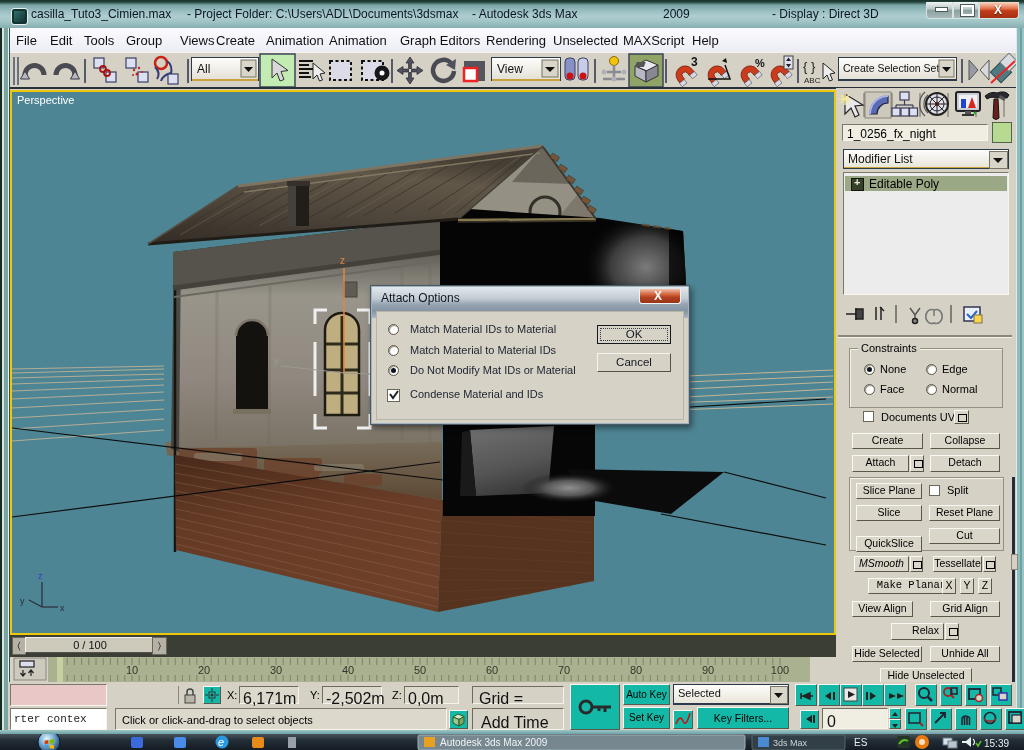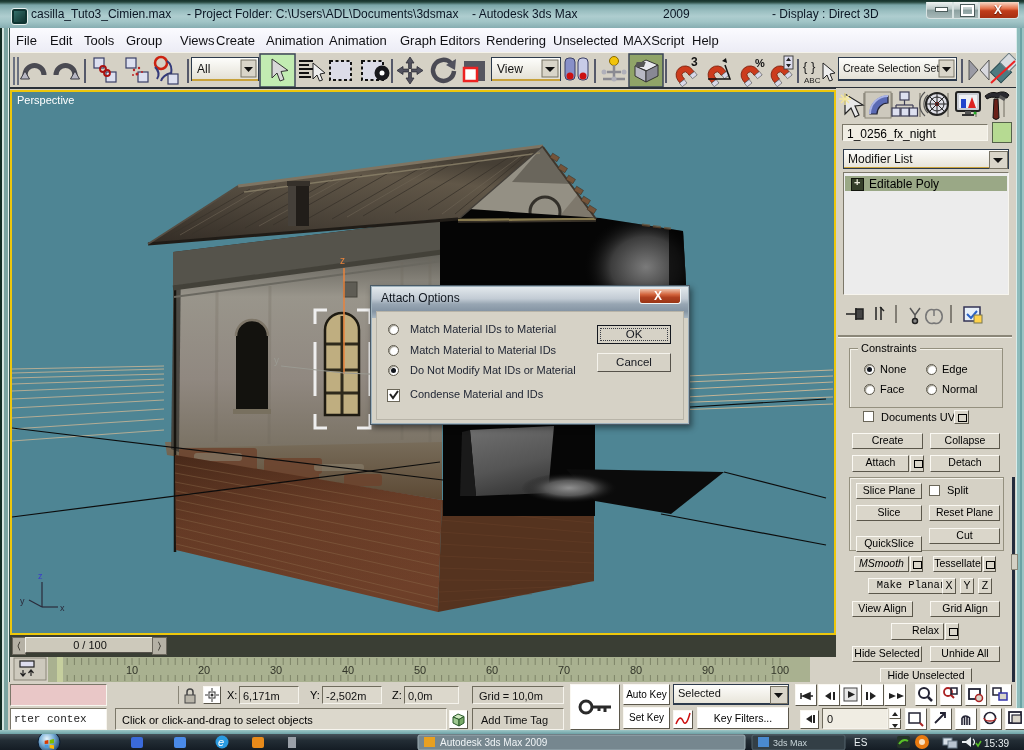--- a/index.html
+++ b/index.html
@@ -44,22 +44,22 @@
 #cmdpanel{left:836px;top:88px;width:180px;height:594px;background:#d5d1c5;font-size:11px;color:#000;}
 .pbtn{position:absolute;background:#dad6ca;border:1px solid;border-color:#faf8f2 #5b574b #5b574b #faf8f2;box-sizing:border-box;text-align:center;font-size:10.5px;color:#000;overflow:hidden;white-space:nowrap;line-height:13px;}
 .sunken{position:absolute;background:#eae6da;border:1px solid;border-color:#7b7769 #f7f5ee #f7f5ee #7b7769;box-sizing:border-box;font-size:11px;}
 .ck{position:absolute;width:11px;height:11px;background:#fff;border:1px solid #6a6658;box-sizing:border-box;}
 .grp{position:absolute;border:1px solid #94907f;box-shadow:1px 1px 0 #f4f2ea inset;}
 .ptxt{position:absolute;font-size:11px;color:#000;white-space:nowrap;}
 
 #timeslider{left:10px;top:635px;width:826px;height:22px;background:#3a3e34;}
 #trackbar{left:10px;top:657px;width:826px;height:25px;background:#d5d1c5;}
 #statusbar{left:8px;top:682px;width:1008px;height:49px;background:#d5d1c5;}
-.sfield{position:absolute;background:#dcd8cc;border:1px solid;border-color:#6f6b5d #f5f3ec #f5f3ec #6f6b5d;box-sizing:border-box;font-size:11px;color:#111;}
-.sbtn{position:absolute;background:#ffffff;border:1px solid;border-color:#faf8f2 #5b574b #5b574b #faf8f2;box-sizing:border-box;font-size:10.5px;color:#000;text-align:center;white-space:nowrap;overflow:hidden;}
+.sfield{position:absolute;background:#dcd8cc;border:1px solid;border-color:#6f6b5d #f5f3ec #f5f3ec #6f6b5d;box-sizing:border-box;font-size:16px;color:#111;}
+.sbtn{position:absolute;background:#14b8a6;border:1px solid;border-color:#faf8f2 #5b574b #5b574b #faf8f2;box-sizing:border-box;font-size:10.5px;color:#000;text-align:center;white-space:nowrap;overflow:hidden;}
 #taskbar{left:0;top:734px;width:1024px;height:16px;background:linear-gradient(180deg,#46525a,#232d35 40%,#141c24);}
 #tbtop{left:0;top:730px;width:1024px;height:4px;background:linear-gradient(180deg,#9dc6c6,#6ea2a6);}
 </style></head>
 <body>
 <div id="app">
 <div class="abs" id="titlebar">
   <div id="appicon"></div>
   <span class="ttxt" style="left:31px;">casilla_Tuto3_Cimien.max</span>
   <span class="ttxt" style="left:187px;">- Project Folder: C:\Users\ADL\Documents\3dsmax</span>
   <span class="ttxt" style="left:472px;">- Autodesk 3ds Max</span>

